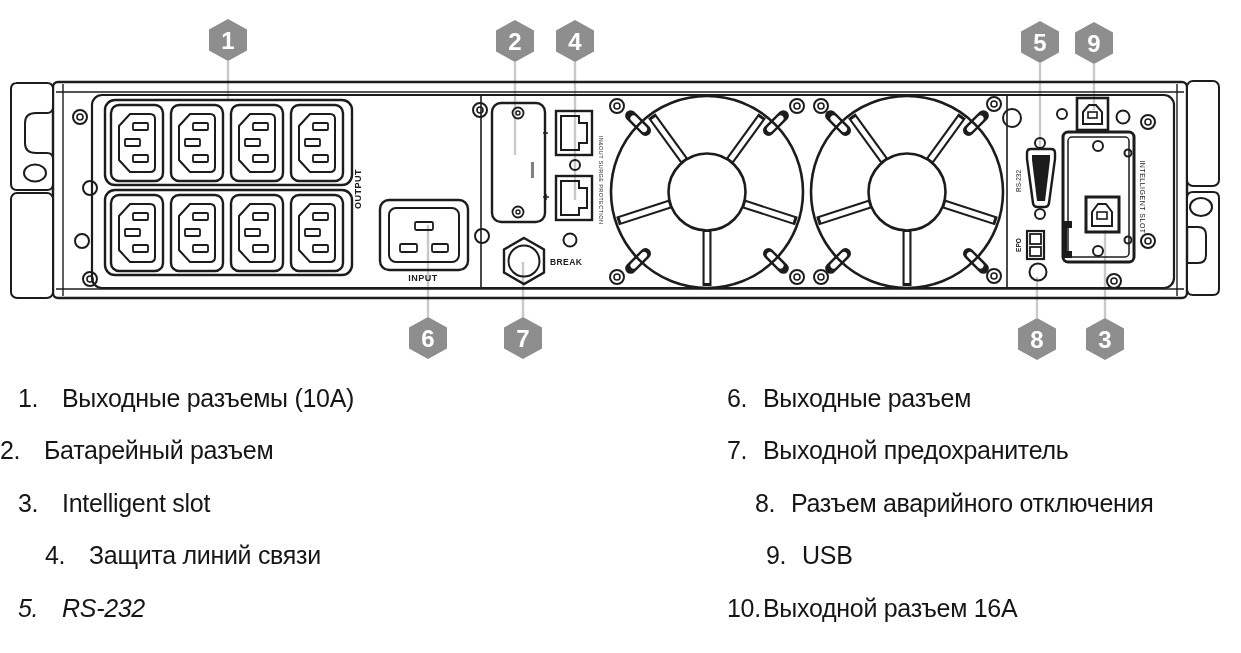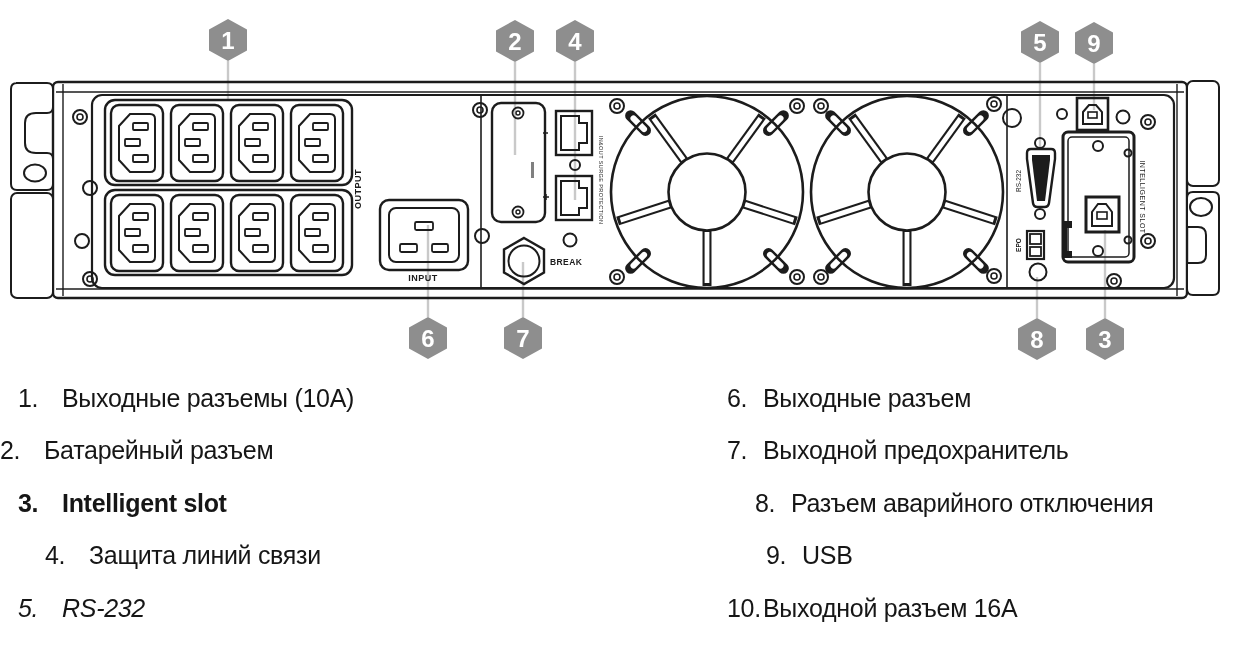--- a/index.html
+++ b/index.html
@@ -308,21 +308,21 @@
 </svg>
 
 
 <div class="legend-left">
   <div class="legend-row" style="left:18px;top:384px;">
     <span class="legend-num">1.</span><span>Выходные разъемы (10А)</span>
   </div>
   <div class="legend-row" style="left:0;top:436px;">
     <span class="legend-num">2.</span><span>Батарейный разъем</span>
   </div>
-  <div class="legend-row" style="left:18px;top:489px;font-weight:bold;">
+  <div class="legend-row" style="left:18px;top:489px;">
     <span class="legend-num">3.</span><span>Intelligent slot</span>
   </div>
   <div class="legend-row" style="left:18px;top:541px;margin-left:27px;">
     <span class="legend-num">4.</span><span>Защита линий связи</span>
   </div>
   <div class="legend-row" style="left:18px;top:594px;font-style:italic;">
     <span class="legend-num">5.</span><span>RS-232</span>
   </div>
 </div>
 <div class="legend-right">

